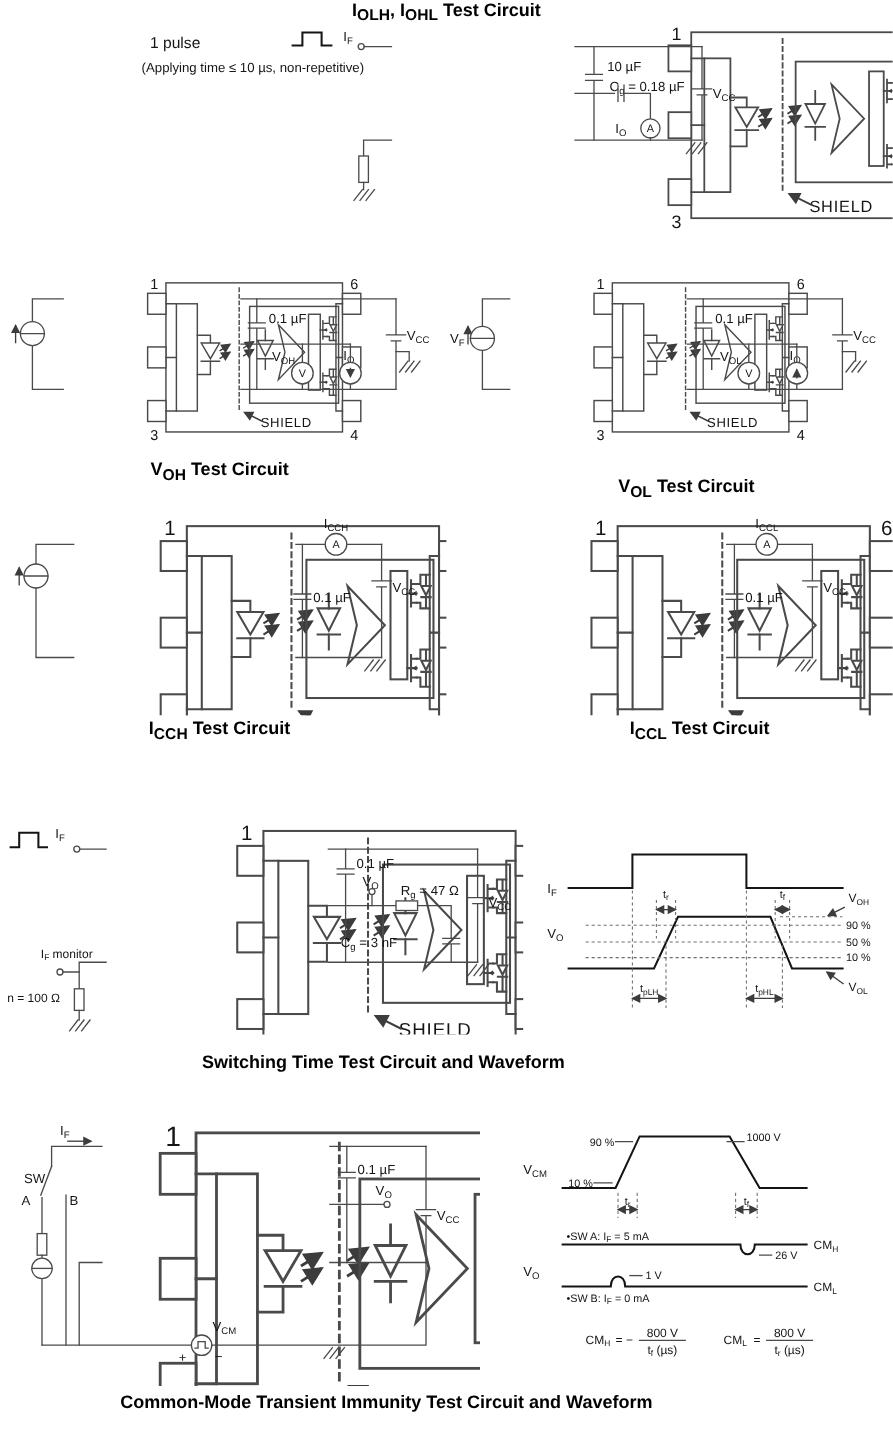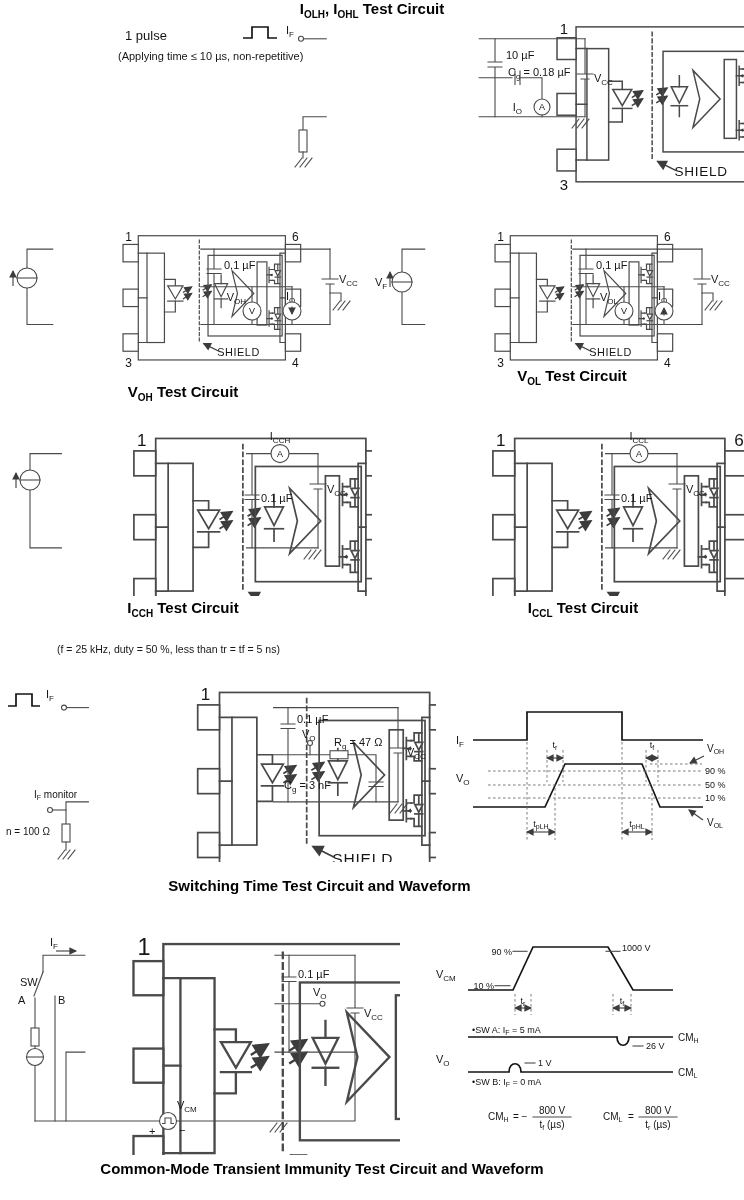--- a/index.html
+++ b/index.html
@@ -12,21 +12,21 @@
   .comp{stroke:#4a4a4a;fill:#ffffff;stroke-width:1.1;}
   .sig{stroke:#141414;fill:none;stroke-width:1.7;stroke-linejoin:miter;}
   .dash{stroke-dasharray:2.6 2.4;}
   .dashg{stroke:#6e6e6e;fill:none;stroke-width:0.9;stroke-dasharray:2.6 2.4;}
   .arr{stroke:#3c3c3c;fill:none;stroke-width:1.1;}
   .t9{font-size:9px;} .t10{font-size:10px;} .t11{font-size:11px;} .t13{font-size:13px;}
   .ts{font-size:8px;} .ts7{font-size:7px;}
   .lbl{font-size:11px;}
   .shlbl{font-size:10px;letter-spacing:0.5px;}
   .title{position:absolute;font-weight:bold;font-size:15px;color:#000;text-align:center;white-space:nowrap;}
-  .title sub{font-size:10px;font-weight:bold;}
+  .title sub{font-size:13px;font-weight:bold;}
   .notes{position:absolute;font-size:10.5px;color:#161616;line-height:17px;white-space:nowrap;}
   .notes sub{font-size:8px;}
 </style>
 </head>
 <body>
 
 <svg width="0" height="0" class="abs" style="left:0;top:0">
   <defs>
     <marker id="ah" markerWidth="8" markerHeight="8" viewBox="0 0 8 8" refX="6.5" refY="4" orient="auto-start-reverse">
       <path d="M0.5,0.5 L7.5,4 L0.5,7.5 z" fill="#3c3c3c"></path>
@@ -207,21 +207,21 @@
       <line class="arr" x1="292" y1="90.5" x2="292" y2="83" marker-end="url(#ah)"></line>
     </g>
     <g>
       <path class="wire" d="M330,24.1 L330,54 M322,54 L338,54 M326,59 L334,59 M330,59 L330,99.5"></path>
       <text class="t11" x="339" y="58"><tspan>V</tspan><tspan class="ts" dy="2.5">CC</tspan></text>
       <path class="wire" d="M330,68 L341,68 L341,76"></path>
       <use href="#gnd-sym" transform="translate(341,76)"></use>
     </g>
   </g>
 </svg>
-<div class="title" style="left:402px;top:367px;width:340px">
+<div class="title" style="left:402px;top:397px;width:340px">
   <span>V</span><sub>OL</sub><span> Test Circuit</span>
 </div>
 
 <svg class="abs" style="left:0;top:420px" width="372" height="176" viewBox="0 0 372 176">
   <use href="#pkg" transform="translate(43,6) scale(1.15)"></use>
   <g>
     <path class="wire" d="M61.4,33.6 L30,33.6 L30,50 M30,70 L30,127.9 L61.4,127.9"></path>
     <circle class="comp" cx="30" cy="60" r="10"></circle>
     <line class="wire" x1="20" y1="60" x2="40" y2="60"></line>
     <line class="arr" x1="16" y1="68" x2="16" y2="53" marker-end="url(#ah)"></line>
@@ -264,21 +264,20 @@
     </g>
     <line class="wire" x1="233.6" y1="127.9" x2="305" y2="127.9"></line>
     <use href="#gnd-sym" transform="translate(299,130)"></use>
   </g>
 </svg>
 <div class="title" style="left:413px;top:599px;width:340px">
   <span>I</span><sub>CCL</sub><span> Test Circuit</span>
 </div>
 
 <div class="notes" style="left:64px;top:641px">
-  <div style="margin-left:-7px">(f = 25 kHz, duty = 50 %, less than tr = tf = 5 ns)</div>
 </div>
 
 <svg class="abs" style="left:0;top:686px" width="436" height="176" viewBox="0 0 436 176">
   <use href="#pkg" transform="translate(70,-6) scale(1.15)"></use>
   <g>
     <polyline class="sig" points="8,20 16,20 16,8 32,8 32,20 40,20"></polyline>
     <text class="t11" x="46" y="12"><tspan>I</tspan><tspan class="ts" dy="2.5">F</tspan></text>
     <circle class="comp" cx="64" cy="21.6" r="2.5"></circle>
     <line class="wire" x1="66.5" y1="21.6" x2="88.4" y2="21.6"></line>
   </g>

